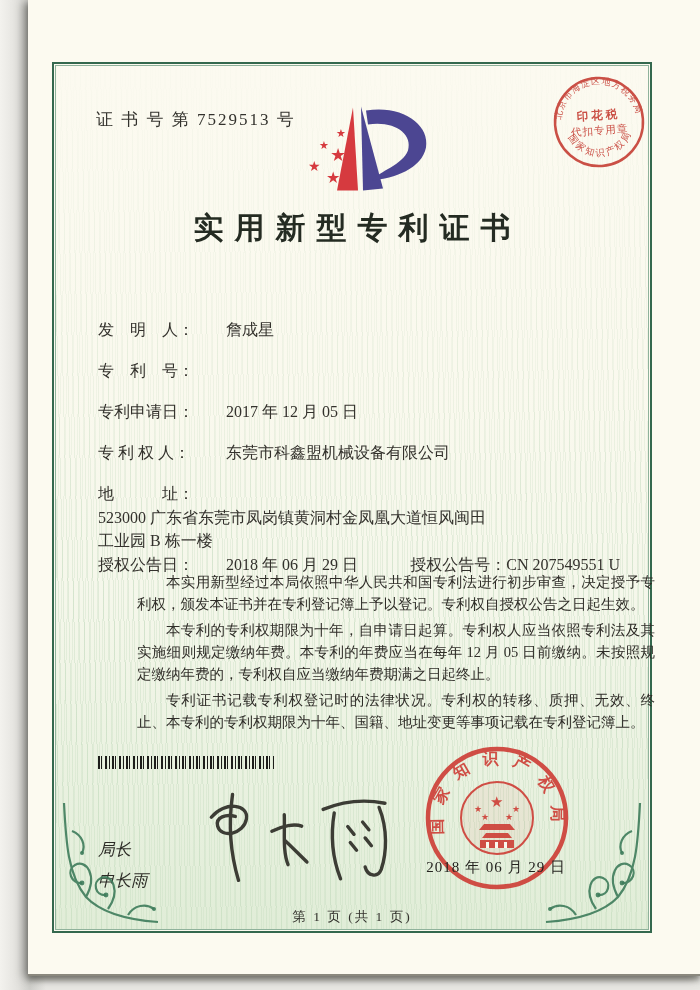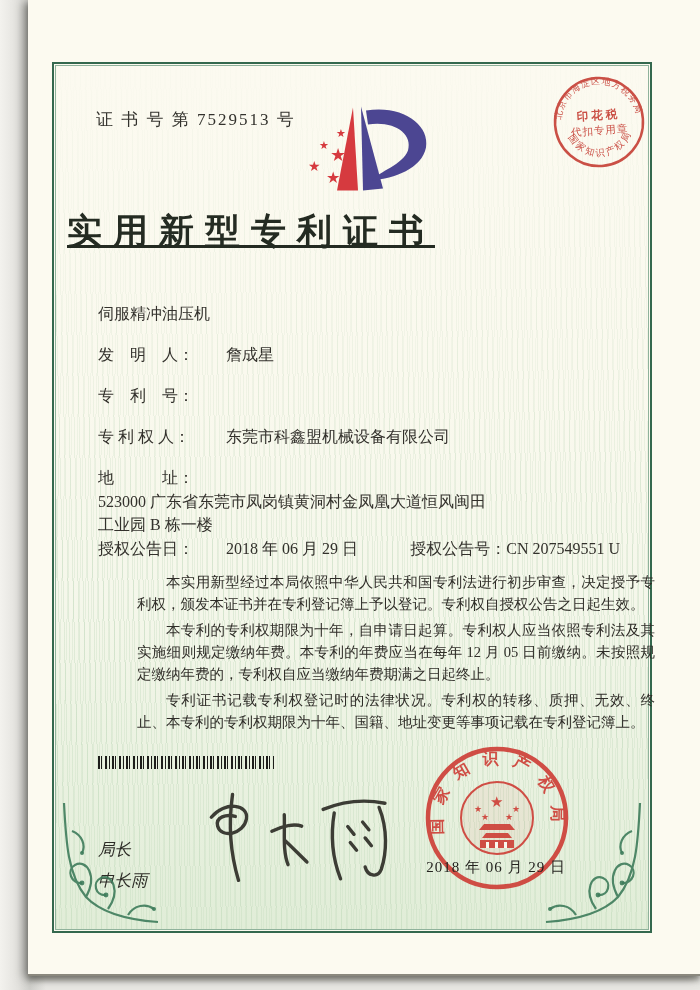--- a/index.html
+++ b/index.html
@@ -24,22 +24,22 @@
     position:absolute; inset:1px; border:1px solid #8fb29b;
     background:
       linear-gradient(180deg, rgba(252,250,240,.95) 0%, rgba(248,248,236,.55) 38%, rgba(228,240,221,.30) 62%, rgba(206,228,199,.60) 100%),
       repeating-linear-gradient(88.6deg, rgba(138,184,139,.26) 0 1px, rgba(0,0,0,0) 1px 5px),
       repeating-linear-gradient(91.4deg, rgba(138,184,139,.20) 0 1px, rgba(0,0,0,0) 1px 6px);
   }
   .cert-no { position:absolute; left:40px; top:42px; font-size:17px; letter-spacing:2px; color:#33322d; }
   .logo { position:absolute; left:226px; top:36px; width:150px; height:96px; }
   .tax-stamp { position:absolute; left:495px; top:8px; width:96px; height:96px; opacity:.88; transform:rotate(-4deg); }
   .page-title {
-    position:absolute; left:0; right:0; top:142px; 
-    font-size:35px; font-weight:bold; letter-spacing:11px; color:#242b22; text-indent:11px;text-decoration:underline;
+    position:absolute; left:0; right:0; top:142px; text-align:center;
+    font-size:30px; font-weight:bold; letter-spacing:11px; color:#242b22; text-indent:11px;
   }
   .fields { position:absolute; left:42px; top:235px; width:522px; color:#33312c; font-size:16px; }
   .field-row { display:flex; line-height:25px; margin-bottom:16px; }
   .field-label { flex:none; width:128px; }
   .field-value { flex:1; }
   .field-row.address { margin-bottom:0;flex-direction:column; }
   .address .field-value { line-height:23px; }
   .grant-label2 { margin-left:auto; }
   .grant-value1 { flex:none; }
   .paragraphs { position:absolute; left:42px; top:505px; width:518px; font-size:14.5px; line-height:22px; text-align:justify; color:#2f2d28;margin-left:39px; }
@@ -90,28 +90,31 @@
           <textPath href="#tp-bottom" startOffset="50%" text-anchor="middle">国家知识产权局</textPath>
         </text>
         <text x="48" y="45" font-size="11.5" font-weight="bold" fill="#c4392f" text-anchor="middle" style="letter-spacing:3px">印花税</text>
         <text x="48" y="60" font-size="10.5" fill="#c4392f" text-anchor="middle" style="letter-spacing:1px">代扣专用章</text>
       </svg>
 
       <div class="page-title">实用新型专利证书</div>
 
       <div class="fields">
         <div class="field-row">
-          <div class="field-value">伺服精冲油压机</div>
         </div>
         <div class="field-row">
           <div class="field-label">发　明　人：</div>
           <div class="field-value">詹成星</div>
         </div>
         <div class="field-row">
           <div class="field-label">专　利　号：</div>
+        </div>
+        <div class="field-row">
+          <div class="field-label">专利申请日：</div>
+          <div class="field-value">2017 年 12 月 05 日</div>
         </div>
         <div class="field-row">
           <div class="field-label">专 利 权 人：</div>
           <div class="field-value">东莞市科鑫盟机械设备有限公司</div>
         </div>
         <div class="field-row address">
           <div class="field-label">地　　　址：</div>
           <div class="field-value">
             <div>523000 广东省东莞市凤岗镇黄洞村金凤凰大道恒风闽田</div>
             <div>工业园 B 栋一楼</div>
@@ -172,20 +175,21 @@
             <path d="M60,92 L90,92 L86,87 L64,87 Z"></path>
             <rect x="58" y="94" width="34" height="8"></rect>
             <rect x="64" y="96" width="3" height="6" fill="#fcfaf0"></rect>
             <rect x="73" y="96" width="3" height="6" fill="#fcfaf0"></rect>
             <rect x="82" y="96" width="3" height="6" fill="#fcfaf0"></rect>
           </g>
         </g>
       </svg>
       <div class="seal-date">2018 年 06 月 29 日</div>
 
+      <div class="footer">第 1 页 (共 1 页)</div>
 
       <svg class="flourish left" viewBox="0 0 102 126">
         <g fill="none" stroke="#3e7c5b" stroke-width="2.2" opacity=".9">
           <path d="M6,2 C8,42 10,74 28,96 C44,113 72,119 100,121"></path>
           <path d="M28,96 C40,74 28,58 17,64 C8,69 13,83 24,82"></path>
           <path d="M50,108 C63,90 54,72 43,77 C34,81 37,95 48,94"></path>
           <path d="M14,30 C24,34 28,44 24,52"></path>
           <path d="M70,114 C76,104 88,102 96,108"></path>
         </g>
         <g fill="#3e7c5b" opacity=".9">

